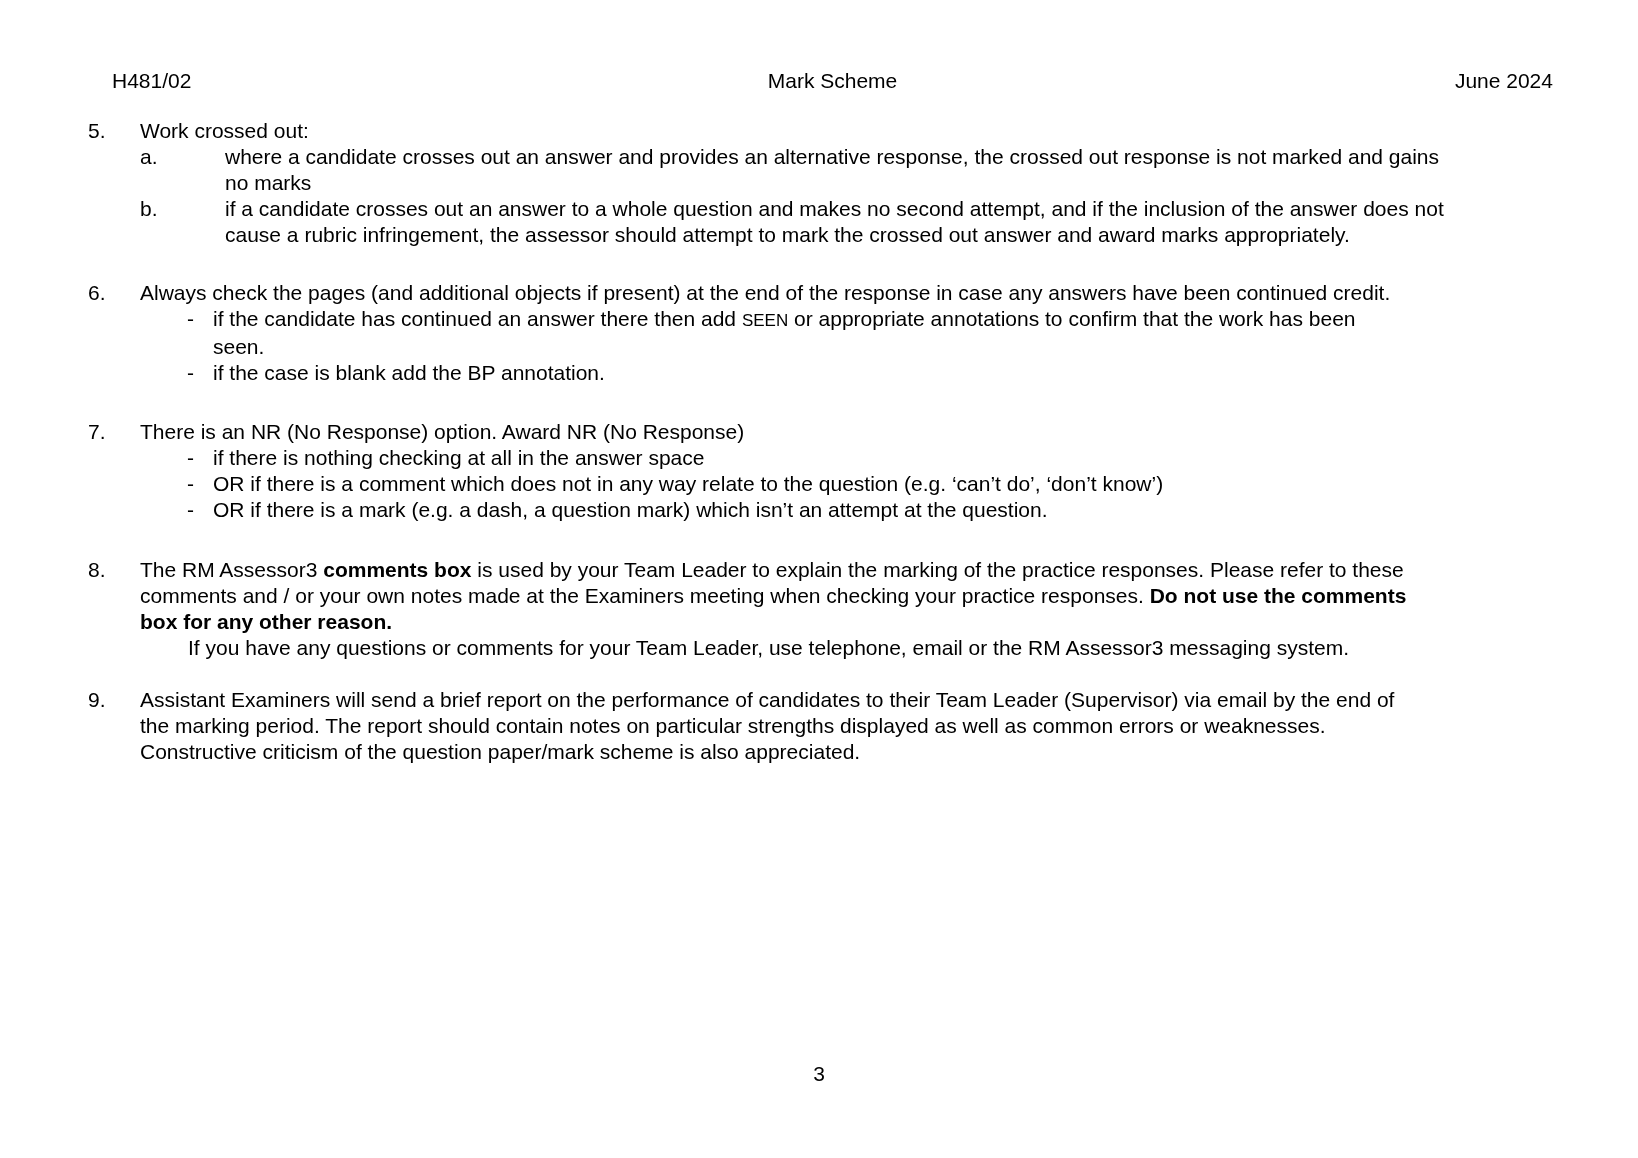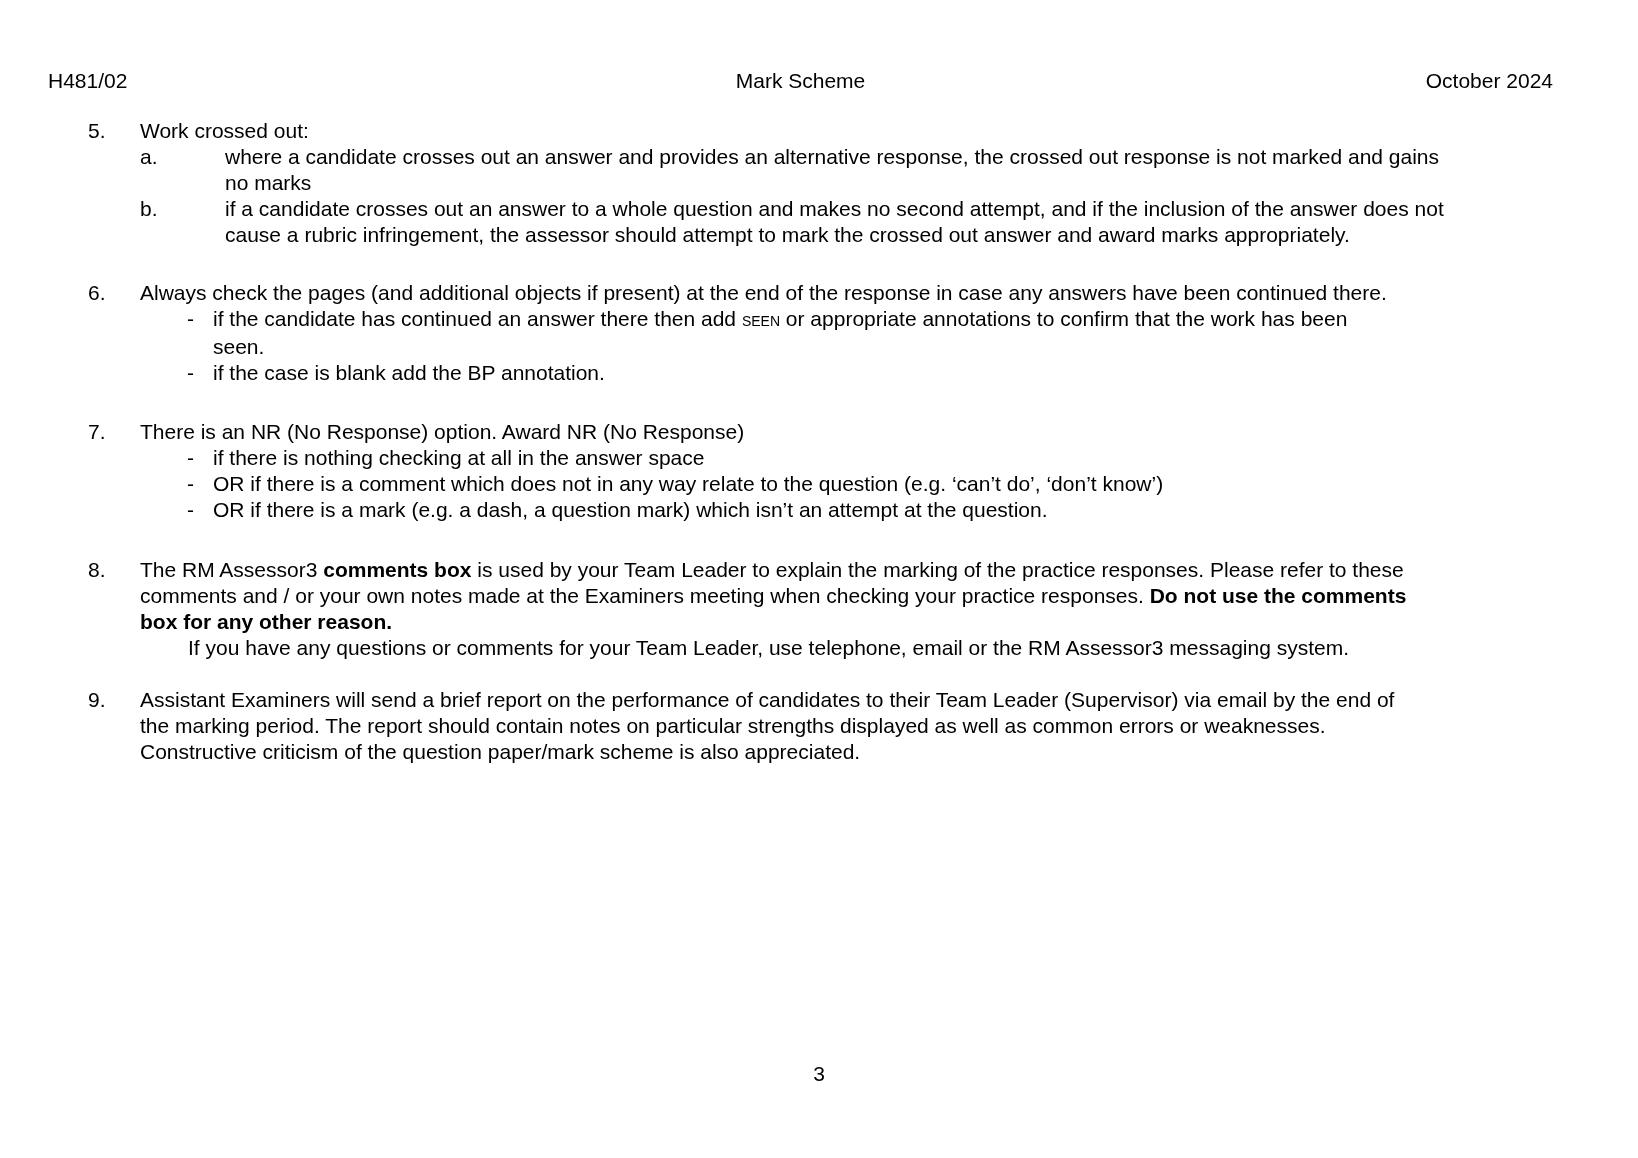--- a/index.html
+++ b/index.html
@@ -10,21 +10,21 @@
     background: #ffffff;
     color: #000000;
     font-family: "Liberation Sans", sans-serif;
     font-size: 21px;
     line-height: 26px;
     overflow: hidden;
     box-sizing: border-box;
   }
   .header {
     display: flex;
-    padding: 68px 85px 0 48px;
+    padding: 68px 85px 0 112px;
   }
   .header .h-left   { flex: 1; text-align: left; }
   .header .h-center { flex: 1; text-align: center; }
   .header .h-right  { flex: 1; text-align: right; }
 
   .content { padding: 0 85px 0 88px; }
 
   .item { display: flex; }
   .m24 { margin-top: 24px; }
   .m32 { margin-top: 32px; }
@@ -38,21 +38,21 @@
   .para { white-space: pre-line; }
 
   .sub-item { display: flex; }
   .sub-label { width: 55px; flex-shrink: 0; }
   .sub-text { flex: 1; min-width: 0; white-space: pre-line; margin-left: 30px; }
 
   .dash-item { display: flex; margin-left: 47px; }
   .dash-col { width: 26px; flex-shrink: 0; }
   .dash-text { flex: 1; min-width: 0; white-space: pre-line; }
 
-  .annotation-caps { font-size: 14px; }
+  .annotation-caps { font-size: 17px; }
 
   .note-line { margin-left: 223px; white-space: pre-line; }
   .followup-line { margin-left: 48px; white-space: pre-line; }
 
   .bold { font-weight: bold; margin-top: 40px; }
 
   .footer {
     position: absolute;
     top: 1061px;
     left: 0;
@@ -61,21 +61,21 @@
   }
 </style>
 </head>
 <body>
 
 <div class="page">
 
   <div class="header">
     <span class="h-left">H481/02</span>
     <span class="h-center">Mark Scheme</span>
-    <span class="h-right">October 2024</span>
+    <span class="h-right">June 2024</span>
   </div>
 
   <div class="content">
 
     <div class="item m24">
       <div class="item-num">5.</div>
       <div class="item-body">
         <div class="para">Work crossed out:</div>
         <div class="sub-item">
           <div class="sub-label">a.</div>
@@ -86,21 +86,21 @@
           <div class="sub-label">b.</div>
           <div class="sub-text">if a candidate crosses out an answer to a whole question and makes no second attempt, and if the inclusion of the answer does not
 cause a rubric infringement, the assessor should attempt to mark the crossed out answer and award marks appropriately.</div>
         </div>
       </div>
     </div>
 
     <div class="item m32">
       <div class="item-num">6.</div>
       <div class="item-body">
-        <div class="para">Always check the pages (and additional objects if present) at the end of the response in case any answers have been continued there.</div>
+        <div class="para">Always check the pages (and additional objects if present) at the end of the response in case any answers have been continued credit.</div>
         <div class="dash-item">
           <div class="dash-col">-</div>
           <div class="dash-text"><span>if the candidate has continued an answer there then add </span><span class="annotation-caps">SEEN</span><span> or appropriate annotations to confirm that the work has been
 seen.</span></div>
         </div>
         <div class="dash-item">
           <div class="dash-col">-</div>
           <div class="dash-text">if the case is blank add the BP annotation.</div>
         </div>
       </div>

